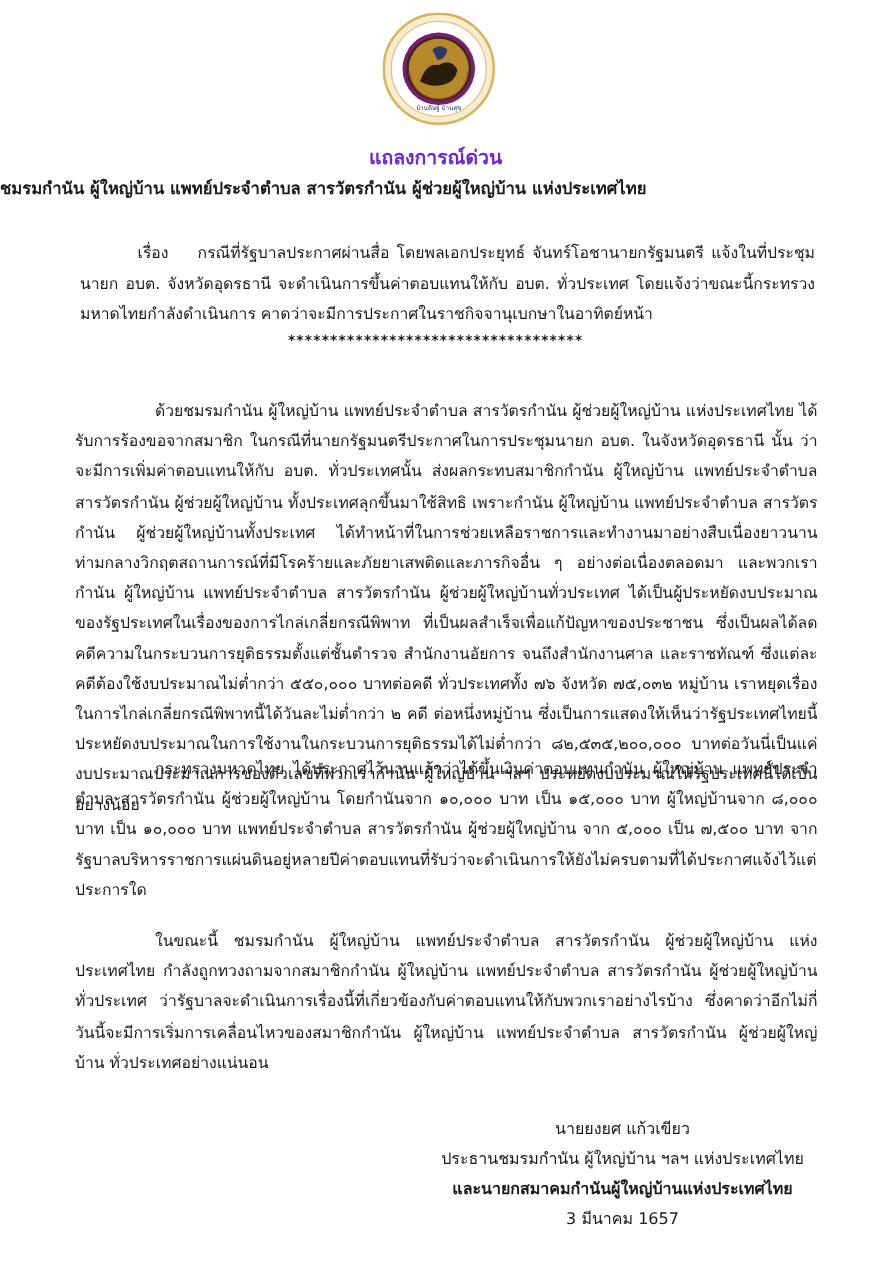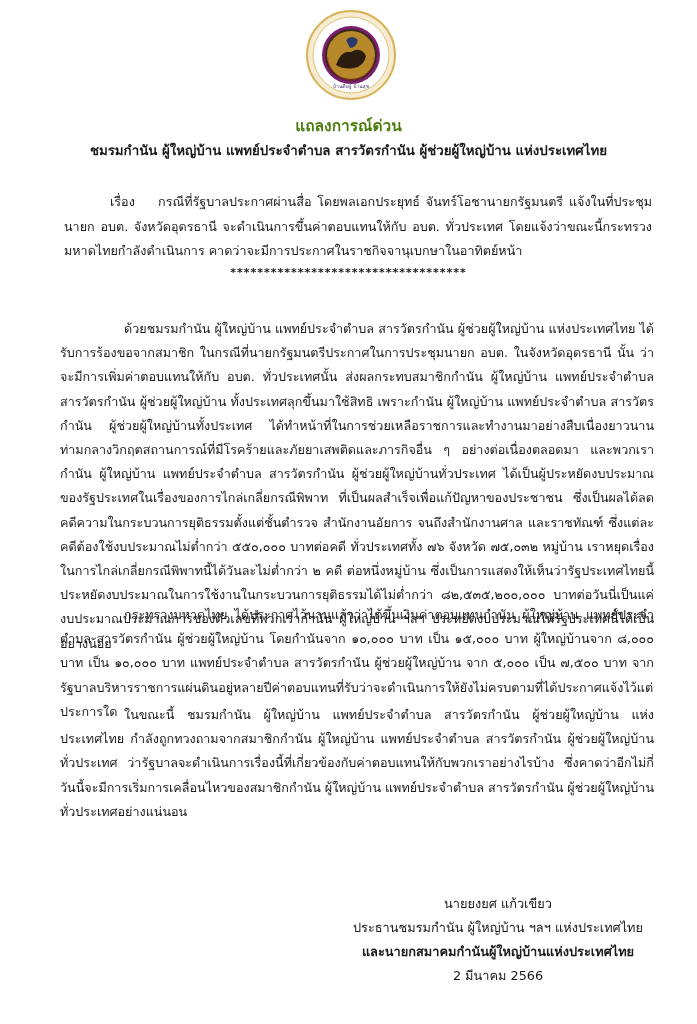--- a/index.html
+++ b/index.html
@@ -8,24 +8,24 @@
       font-family: "DejaVu Sans", "Liberation Sans", sans-serif;
       color: #1a1a1a;
       position: relative;
     }
     .page { position: absolute; left: 0; top: 0; width: 697px; height: 1024px; }
     .logo {
       position: absolute; left: 306px; top: 10px; width: 90px; height: 90px;
     }
     .title-red {
       position: absolute; top: 113px; left: 0; width: 697px; text-align: center;
-      color: #4d7c0f; font-weight: bold; font-size: 15.5px;
+      color: #6d28d9; font-weight: bold; font-size: 15.5px;
     }
     .title-line {
-      position: absolute; left: 0; width: 697px; text-align: center;
+      position: absolute; left: 0; width: 697px; text-align: left;
       font-weight: bold; font-size: 13.3px; letter-spacing: 0;
     }
     .t1 { top: 140px; }
     .t2 { top: 165px; }
     .subject {
       position: absolute; left: 64px; width: 588px; top: 190px;
       font-weight: normal; font-size: 12.6px; line-height: 24.5px;
       text-align: justify;
     }
     .subject .indent { display: inline-block; width: 46px; }
@@ -33,21 +33,21 @@
       position: absolute; top: 266px; left: 0; width: 697px; text-align: center;
       font-weight: bold; font-size: 11px; letter-spacing: 1px;
     }
     .para {
       position: absolute; left: 60px; width: 594px;
       font-size: 12.6px; line-height: 24.2px; text-align: justify;
     }
     .para .indent { display: inline-block; width: 64px; }
     .p1 { top: 317px; }
     .p2 { top: 603px; }
-    .p3 { top: 703px; font-family: Liberation Serif, serif; }
+    .p3 { top: 741px; }
     .sign {
       position: absolute; left: 320px; width: 356px; text-align: center;
       font-size: 12.8px; line-height: 24px;
     }
     .s1 { top: 892px; }
     .s2 { top: 916px; }
     .s3 { top: 940px; font-weight: bold; }
     .s4 { top: 964px; }
   </style>
 </head>
@@ -86,15 +86,15 @@
     <span class="indent"></span><span>กระทรวงมหาดไทย ได้ประกาศไว้นานแล้วว่าได้ขึ้นเงินค่าตอบแทนกำนัน ผู้ใหญ่บ้าน แพทย์ประจำตำบล สารวัตรกำนัน ผู้ช่วยผู้ใหญ่บ้าน โดยกำนันจาก ๑๐,๐๐๐ บาท เป็น ๑๕,๐๐๐ บาท ผู้ใหญ่บ้านจาก ๘,๐๐๐ บาท เป็น ๑๐,๐๐๐ บาท แพทย์ประจำตำบล สารวัตรกำนัน ผู้ช่วยผู้ใหญ่บ้าน จาก ๕,๐๐๐ เป็น ๗,๕๐๐ บาท จากรัฐบาลบริหารราชการแผ่นดินอยู่หลายปีค่าตอบแทนที่รับว่าจะดำเนินการให้ยังไม่ครบตามที่ได้ประกาศแจ้งไว้แต่ประการใด</span>
   </div>
 
   <div class="para p3">
     <span class="indent"></span><span>ในขณะนี้ ชมรมกำนัน ผู้ใหญ่บ้าน แพทย์ประจำตำบล สารวัตรกำนัน ผู้ช่วยผู้ใหญ่บ้าน แห่งประเทศไทย กำลังถูกทวงถามจากสมาชิกกำนัน ผู้ใหญ่บ้าน แพทย์ประจำตำบล สารวัตรกำนัน ผู้ช่วยผู้ใหญ่บ้าน ทั่วประเทศ ว่ารัฐบาลจะดำเนินการเรื่องนี้ที่เกี่ยวข้องกับค่าตอบแทนให้กับพวกเราอย่างไรบ้าง ซึ่งคาดว่าอีกไม่กี่วันนี้จะมีการเริ่มการเคลื่อนไหวของสมาชิกกำนัน ผู้ใหญ่บ้าน แพทย์ประจำตำบล สารวัตรกำนัน ผู้ช่วยผู้ใหญ่บ้าน ทั่วประเทศอย่างแน่นอน</span>
   </div>
 
   <div class="sign s2">ประธานชมรมกำนัน ผู้ใหญ่บ้าน ฯลฯ แห่งประเทศไทย</div>
   <div class="sign s1">นายยงยศ แก้วเขียว</div>
   <div class="sign s3">และนายกสมาคมกำนันผู้ใหญ่บ้านแห่งประเทศไทย</div>
-  <div class="sign s4">2 มีนาคม 2566</div>
+  <div class="sign s4">3 มีนาคม 1657</div>
 
 </div>
 
 </body></html>

